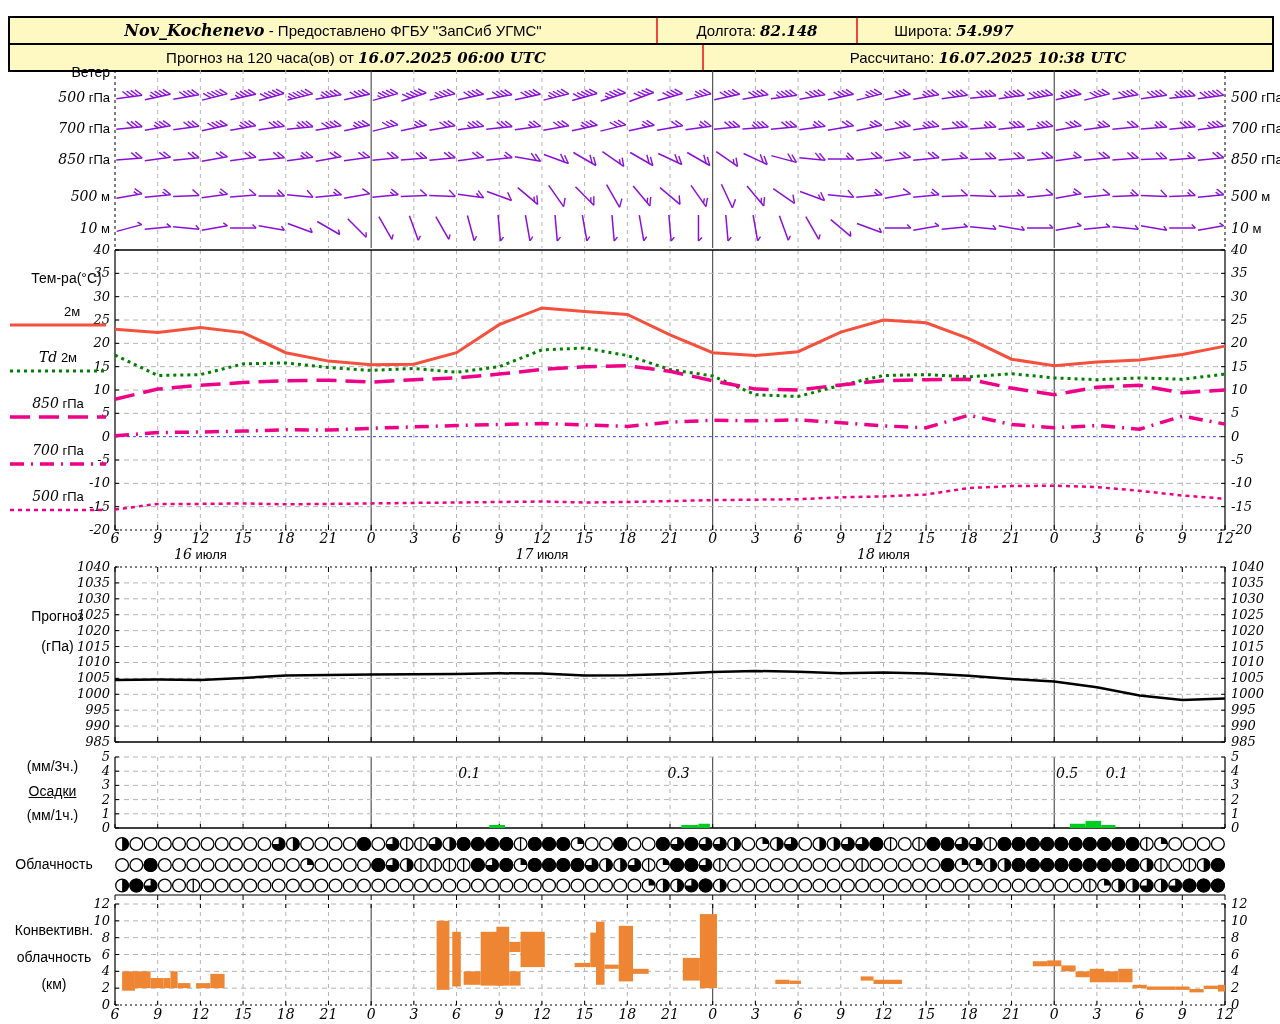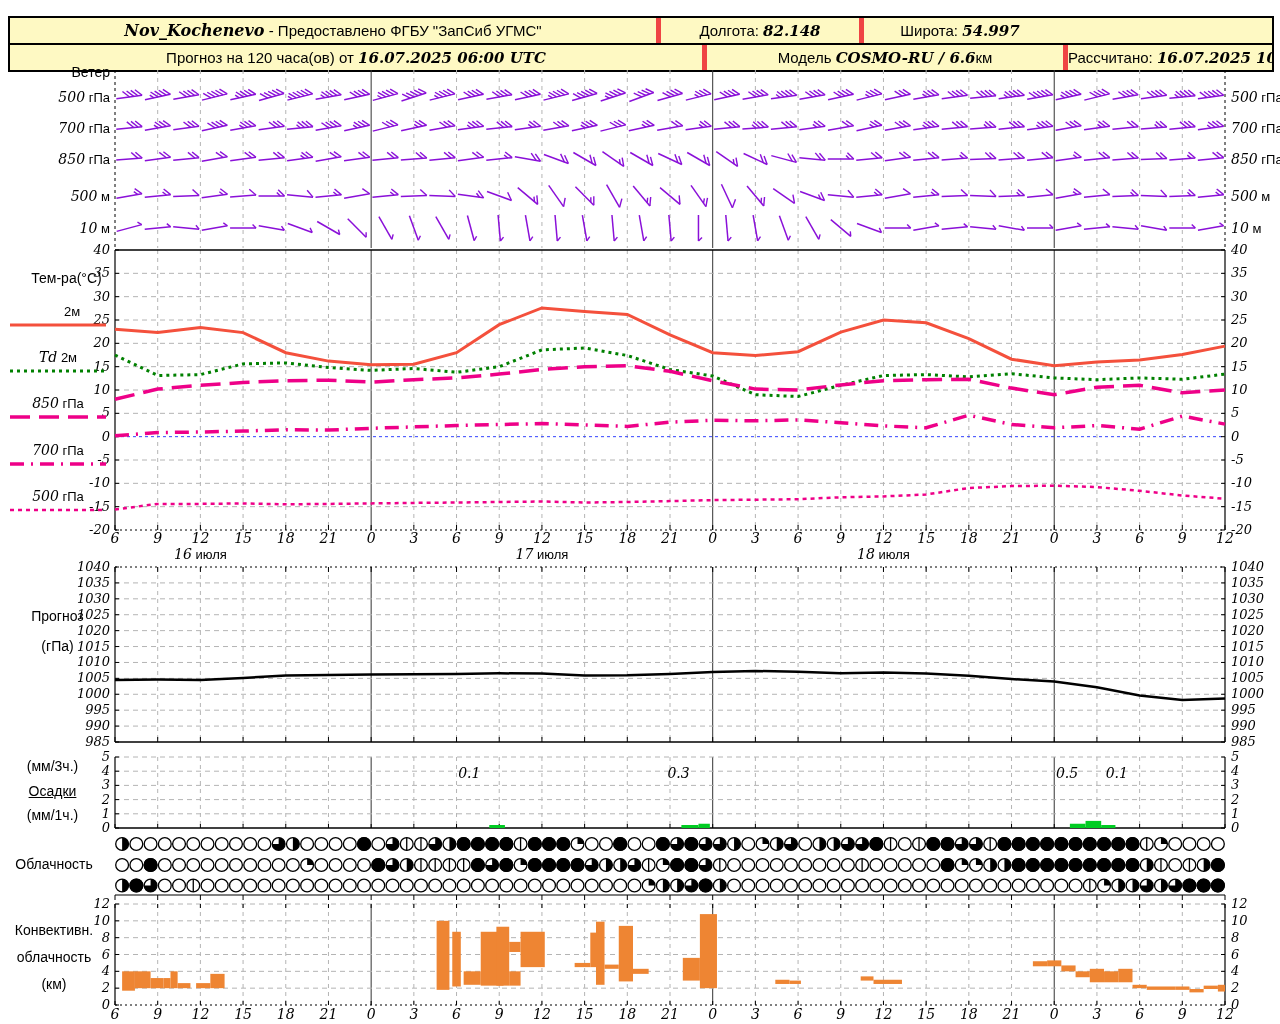--- a/index.html
+++ b/index.html
@@ -2,21 +2,21 @@
 <html><head>
 <meta charset="utf-8">
 <style>
   html,body{margin:0;padding:0;background:#fff;}
   .page{position:relative;width:1280px;height:1024px;background:#fff;overflow:hidden;
         font-family:"Liberation Sans",sans-serif;color:#000;}
   .header{position:absolute;left:8px;top:16px;width:1262px;border:2px solid #000;background:#fef9c3;}
   .hrow{display:flex;height:25px;line-height:25px;font-size:15px;}
   .hrow.first{border-bottom:2px solid #000;}
   .hcell{text-align:center;white-space:nowrap;overflow:hidden;}
-  .hcell + .hcell{border-left:5px solid #ef4444;}
+  .hcell + .hcell{border-left:2px solid #ef4444;}
   .r1c1{width:646px;}.r1c2{width:198px;}.r1c3{width:192px;}.r1c4{flex:1;}
   .r2c1{width:692px;}.r2c2{width:356px;}.r2c3{flex:1;}
   .station{font:italic bold 16px "DejaVu Serif",serif;}
   .hnum{font:italic bold 15px "DejaVu Serif",serif;}
   .side-label{position:absolute;font-size:14px;font-family:"Liberation Sans",sans-serif;
               text-align:center;white-space:nowrap;}
   .ra{text-align:right;}
   svg text{user-select:none;}
   .tick{font:italic 13px "DejaVu Serif",serif;fill:#000;}
   .hour{font:italic 14px "DejaVu Serif",serif;fill:#000;}
@@ -32,21 +32,20 @@
 <div class="page">
 
   <div class="header">
     <div class="hrow first">
       <div class="hcell r1c1"><span class="station">Nov_Kochenevo</span><span> - Предоставлено ФГБУ "ЗапСиб УГМС"</span></div>
       <div class="hcell r1c2"><span>Долгота: </span><span class="hnum">82.148</span></div>
       <div class="hcell r1c3"><span>Широта: </span><span class="hnum">54.997</span></div>
     </div>
     <div class="hrow">
       <div class="hcell r2c1"><span>Прогноз на 120 часа(ов) от </span><span class="hnum">16.07.2025 06:00 UTC</span></div>
-      <div class="hcell r2c2"><span>Модель </span><span class="hnum">COSMO-RU / 6.6</span><span>км</span></div>
       <div class="hcell r2c3"><span>Рассчитано: </span><span class="hnum">16.07.2025 10:38 UTC</span></div>
     </div>
   </div>
 
   <div class="side-label ra" style="left:20px;top:64px;width:90px;">Ветер</div>
   <div class="side-label" style="left:14px;top:270px;width:105px;">Тем-ра(°C)</div>
   <div class="side-label" style="left:5px;top:608px;width:105px;">Прогноз</div>
   <div class="side-label" style="left:5px;top:638px;width:105px;">(гПа)</div>
   <div class="side-label" style="left:0px;top:758px;width:105px;">(мм/3ч.)</div>
   <div class="side-label" style="left:0px;top:783px;width:105px;text-decoration:underline;">Осадки</div>

